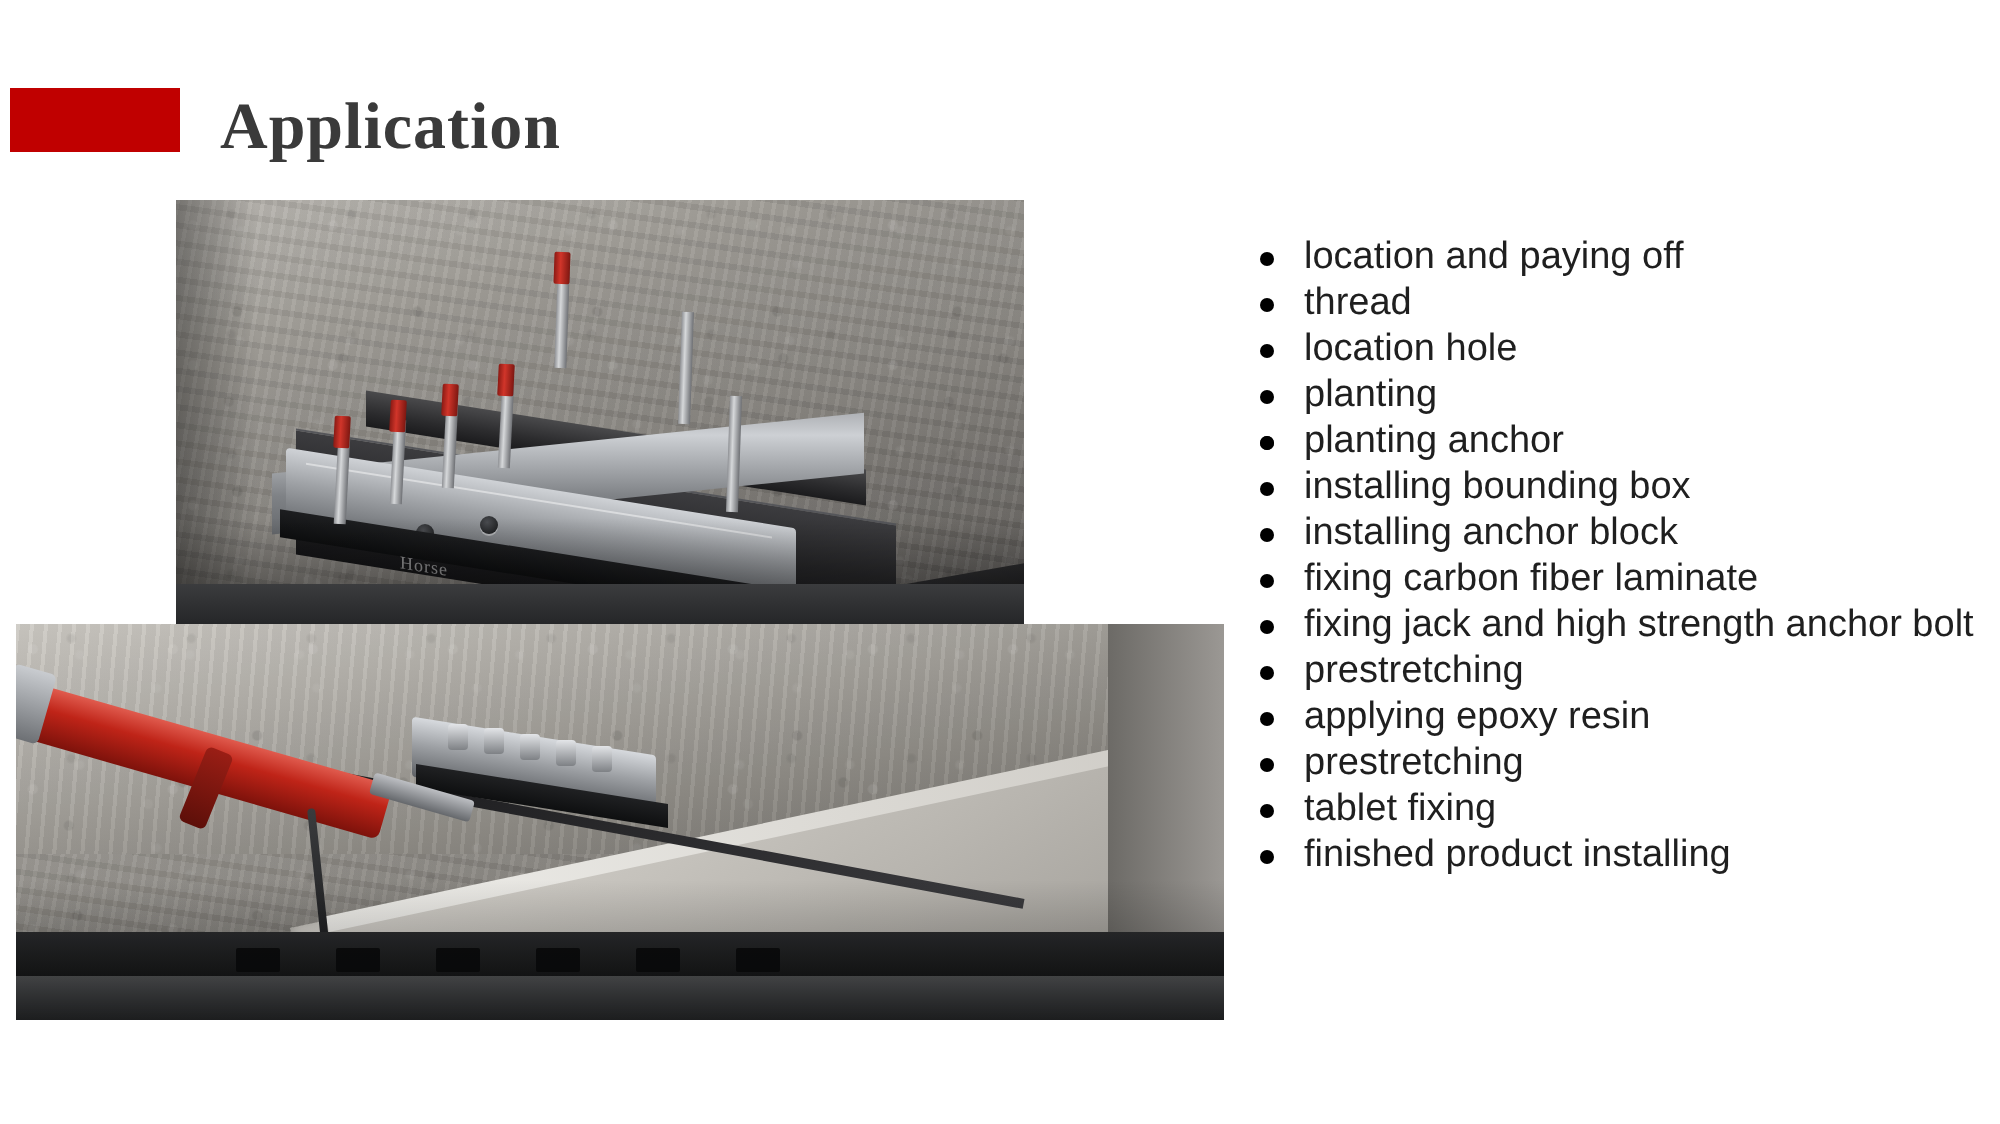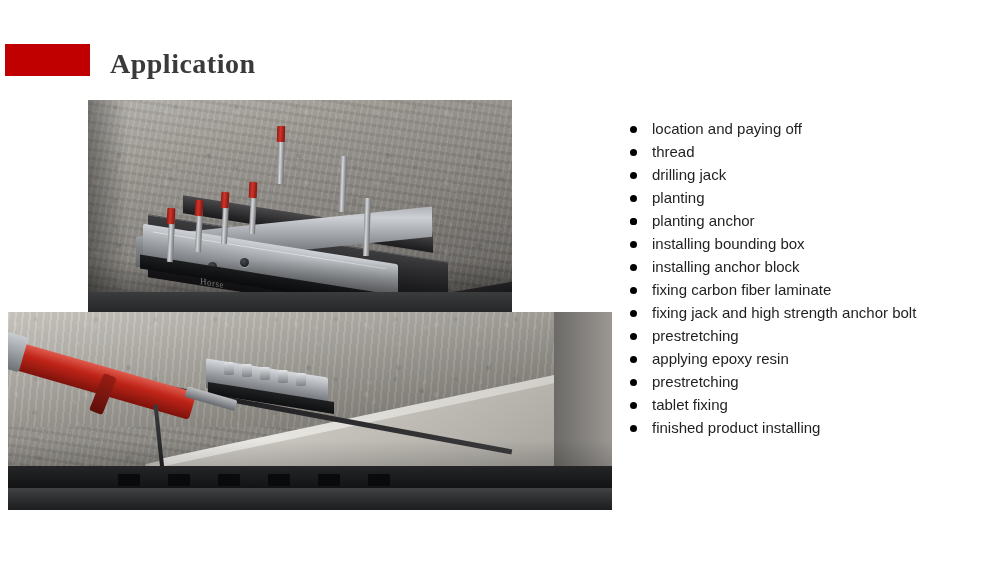--- a/index.html
+++ b/index.html
@@ -23,21 +23,21 @@
     width: 85px;
     height: 32px;
     background: #c00000;
   }
   .page-title {
     position: absolute;
     left: 110px;
     top: 44px;
     font-family: "Liberation Serif", serif;
     font-weight: bold;
-    font-size: 28px;
+    font-size: 33px;
     color: #3a3a3a;
     letter-spacing: 0.5px;
     line-height: 40px;
   }
 
   
   .photo {
     position: absolute;
     overflow: hidden;
     background: #8a8a86;
@@ -307,21 +307,21 @@
     top: 120px;
     width: 360px;
     list-style: none;
     margin: 0;
     padding: 0;
   }
   .bullet-list li {
     position: relative;
     padding-left: 24px;
     margin-bottom: 5px;
-    font-size: 15px;
+    font-size: 19px;
     line-height: 18px;
     color: #1f1f1f;
     white-space: nowrap;
   }
   .bullet-list li .dot {
     position: absolute;
     left: 2px;
     top: 6px;
     width: 7px;
     height: 7px;
@@ -400,21 +400,21 @@
   <div class="b-window" style="left:260px; bottom:24px;"></div>
   <div class="b-window" style="left:310px; bottom:24px;"></div>
   <div class="b-window" style="left:360px; bottom:24px;"></div>
   <div class="b-floor"></div>
   <div class="b-shadow"></div>
 </div>
 
 <ul class="bullet-list">
   <li><span class="dot"></span><span>location and paying off</span></li>
   <li><span class="dot"></span><span>thread</span></li>
-  <li><span class="dot"></span><span>drilling jack</span></li>
+  <li><span class="dot"></span><span>location hole</span></li>
   <li><span class="dot"></span><span>planting</span></li>
   <li><span class="dot"></span></li>
   <li><span class="dot"></span><span>planting anchor</span></li>
   <li><span class="dot"></span><span>installing bounding box</span></li>
   <li><span class="dot"></span><span>installing anchor block</span></li>
   <li><span class="dot"></span><span>fixing carbon fiber laminate</span></li>
   <li><span class="dot"></span><span>fixing jack and high strength anchor bolt</span></li>
   <li><span class="dot"></span><span>prestretching</span></li>
   <li><span class="dot"></span><span>applying epoxy resin</span></li>
   <li><span class="dot"></span><span>prestretching</span></li>

